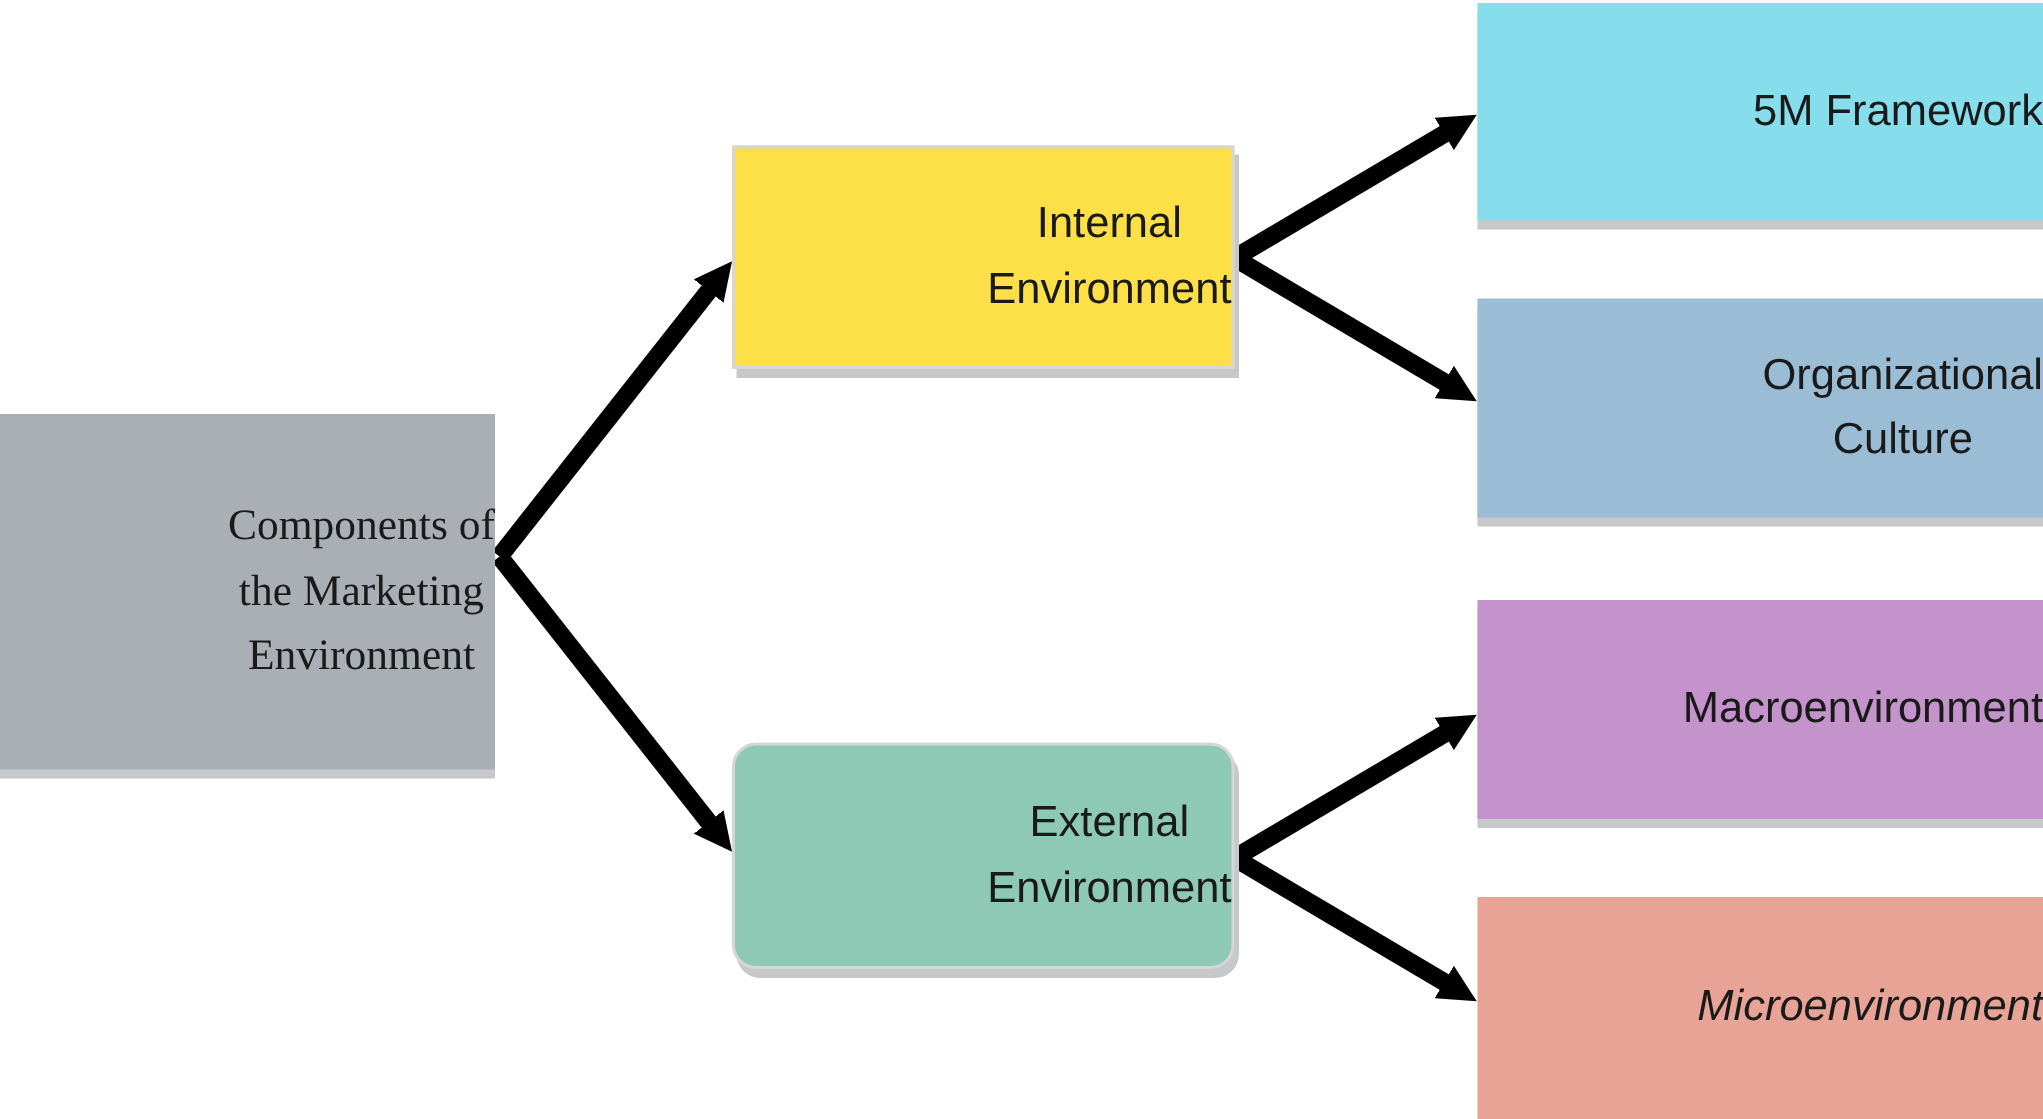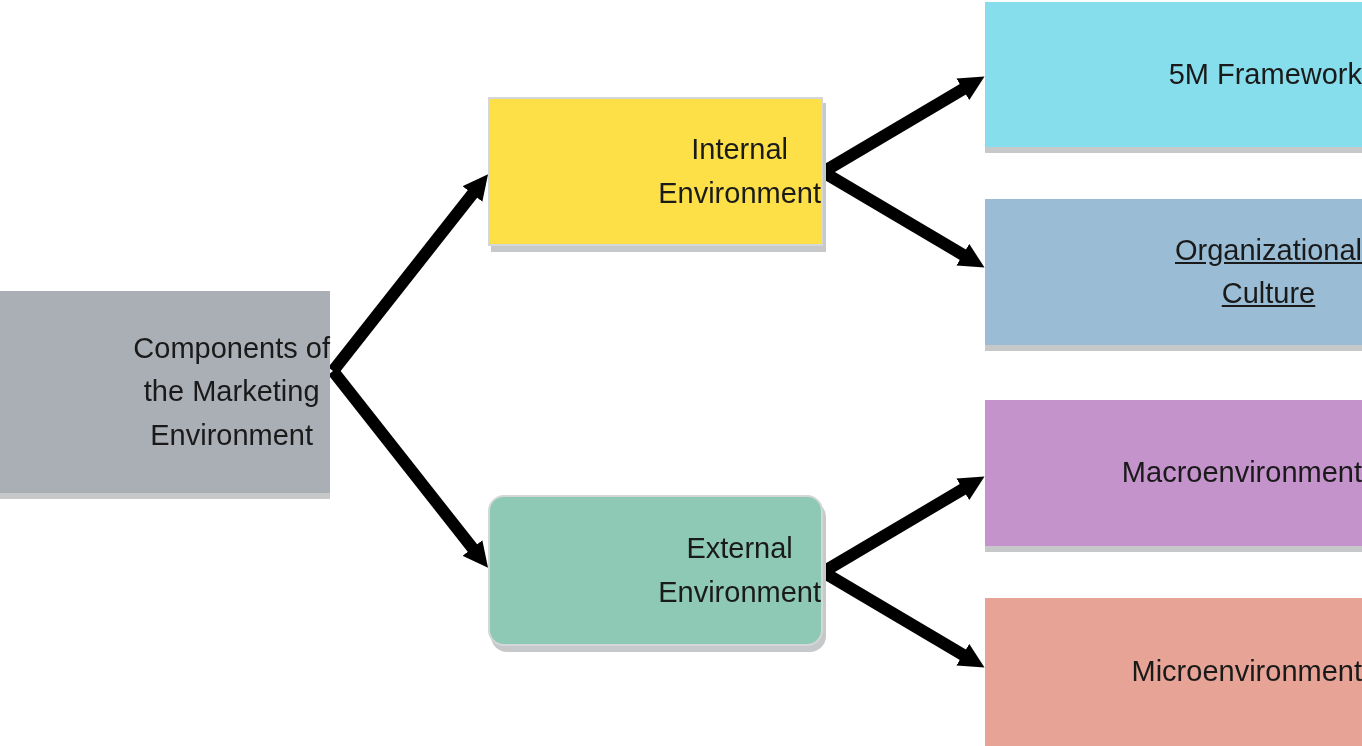--- a/index.html
+++ b/index.html
@@ -38,27 +38,27 @@
   .node .label {
     white-space: pre-line;
   }
   .shadow-b {
     box-shadow: 0 6px 0 #c7c8ca;
   }
   .bordered {
     border: 2px solid #d4d7d7;
     box-shadow: 3px 6px 0 #c7c8ca;
   }
-  .node-root   { left: 0;     top: 291px; width: 330px; height: 202px; }
+  .node-root   { left: 0;     top: 276px; width: 330px; height: 237px; font-family: Liberation Serif, serif; }
   .node-internal { left: 488px; top: 97px;  width: 335px; height: 149px; }
   .node-external { left: 488px; top: 495px; width: 335px; height: 151px; border-radius: 16px; }
   .node-five-m { left: 985px;  top: 2px;   width: 377px; height: 145px; }
   .node-org    { left: 985px;  top: 199px; width: 377px; height: 146px; }
   .node-macro  { left: 985px;  top: 400px; width: 377px; height: 146px; }
-  .node-micro  { left: 985px;  top: 598px; width: 377px; height: 148px; }
+  .node-micro  { left: 985px;  top: 598px; width: 377px; height: 148px; font-style: italic; }
 </style>
 </head>
 <body>
 
 <div class="stage">
 
   <svg class="connectors" viewBox="0 0 1362 746" xmlns="http://www.w3.org/2000/svg">
     <defs>
       <marker id="ah" viewBox="0 0 10 10" refX="1" refY="5" markerWidth="2.1" markerHeight="2.1" orient="auto" markerUnits="strokeWidth">
         <path d="M0,0 L10,5 L0,10 z" fill="#000000"></path>
@@ -87,21 +87,21 @@
 
   <div class="node node-external bordered" style="background: rgb(141, 201, 180);">
     <span class="label">External
 Environment</span>
   </div>
 
   <div class="node node-five-m shadow-b" style="background: rgb(134, 221, 235);">
     <span class="label">5M Framework</span>
   </div>
 
-  <div class="node node-org shadow-b" style="background: rgb(154, 188, 212); text-decoration: underline;">
+  <div class="node node-org shadow-b" style="background: rgb(154, 188, 212);">
     <span class="label">Organizational
 Culture</span>
   </div>
 
   <div class="node node-macro shadow-b" style="background: rgb(196, 147, 203);">
     <span class="label">Macroenvironment</span>
   </div>
 
   <div class="node node-micro" style="background: rgb(231, 164, 150);">
     <span class="label">Microenvironment</span>

